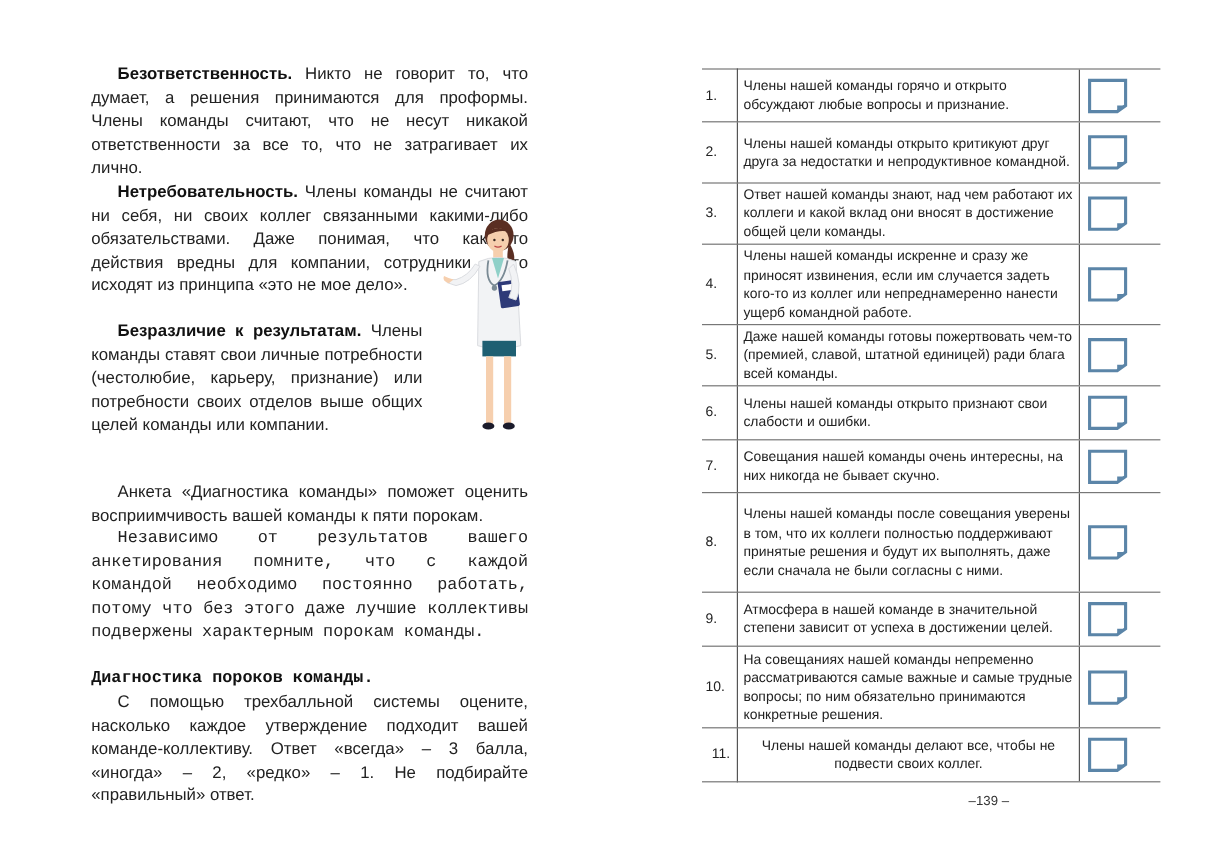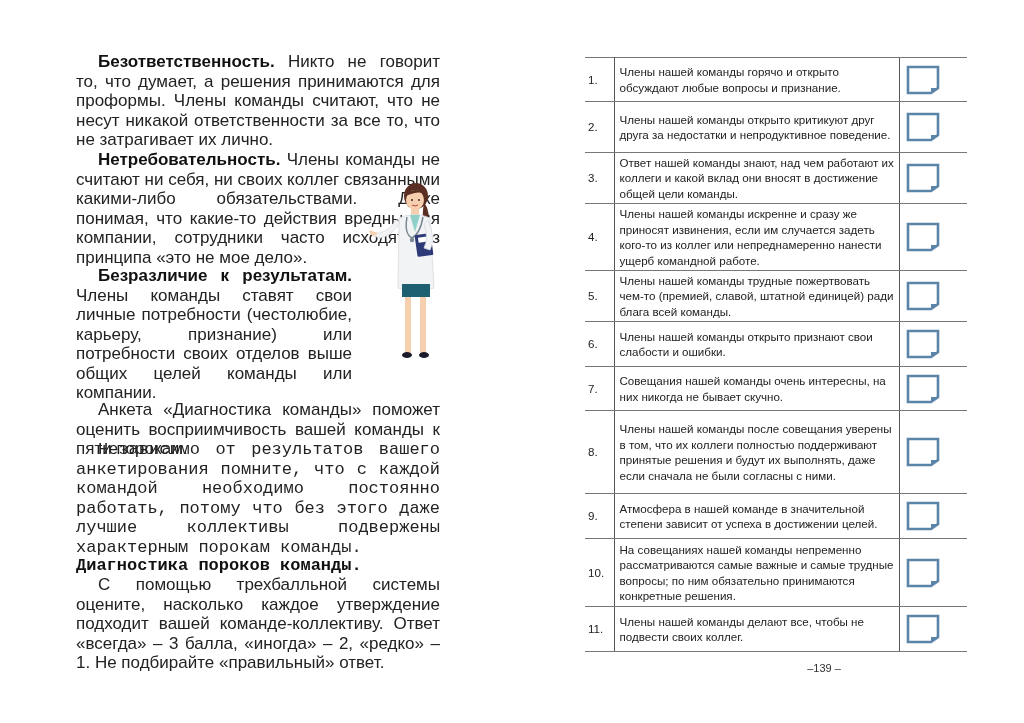--- a/index.html
+++ b/index.html
@@ -2,21 +2,21 @@
 <html><head>
 <meta charset="utf-8">
 <style>
   html, body { margin:0; padding:0; background:#ffffff; }
   body { width:1024px; height:723px; position:relative; overflow:hidden;
          font-family:"Liberation Sans", "DejaVu Sans", sans-serif; color:#222; }
   .page { position:absolute; top:0; height:723px; }
   .left-page { left:0; width:512px; }
   .right-page { left:512px; width:512px; }
 
-  .para { position:absolute; left:76px; width:364px; font-size:17px; line-height:19.5px;
+  .para { position:absolute; left:76px; width:364px; font-size:14px; line-height:19.5px;
           text-align:justify; margin:0; }
   .para b { font-weight:bold; color:#111; }
   .para.narrow { width:276px; }
 
   .p1 { top:52px; }
   .p2 { top:150px; }
   .p3 { top:266px; }
   .p4 { top:402px; }
   .p5 { top:440px; }
   .p6 { top:556px; }
@@ -102,21 +102,21 @@
           <td class="text">Члены нашей команды горячо и открыто обсуждают любые вопросы и признание.</td>
           <td class="box">
             <svg class="cbox" viewBox="0 0 34 30">
               <path d="M2 2 H32 V23 L25 28 H2 Z" fill="#ffffff" stroke="#5b85a8" stroke-width="2.6" stroke-linejoin="miter"></path>
               <path d="M25 28 L25 23 L32 23 Z" fill="#5b85a8"></path>
             </svg>
           </td>
         </tr>
         <tr style="height: 51px;">
           <td class="num">2.</td>
-          <td class="text">Члены нашей команды открыто критикуют друг друга за недостатки и непродуктивное поведение.</td>
+          <td class="text">Члены нашей команды открыто критикуют друг друга за недостатки и непродуктивное командной.</td>
           <td class="box">
             <svg class="cbox" viewBox="0 0 34 30">
               <path d="M2 2 H32 V23 L25 28 H2 Z" fill="#ffffff" stroke="#5b85a8" stroke-width="2.6" stroke-linejoin="miter"></path>
               <path d="M25 28 L25 23 L32 23 Z" fill="#5b85a8"></path>
             </svg>
           </td>
         </tr>
         <tr style="height: 51px;">
           <td class="num">3.</td>
           <td class="text">Ответ нашей команды знают, над чем работают их коллеги и какой вклад они вносят в достижение общей цели команды.</td>
@@ -132,21 +132,21 @@
           <td class="text">Члены нашей команды искренне и сразу же приносят извинения, если им случается задеть кого-то из коллег или непреднамеренно нанести ущерб командной работе.</td>
           <td class="box">
             <svg class="cbox" viewBox="0 0 34 30">
               <path d="M2 2 H32 V23 L25 28 H2 Z" fill="#ffffff" stroke="#5b85a8" stroke-width="2.6" stroke-linejoin="miter"></path>
               <path d="M25 28 L25 23 L32 23 Z" fill="#5b85a8"></path>
             </svg>
           </td>
         </tr>
         <tr style="height: 51px;">
           <td class="num">5.</td>
-          <td class="text">Члены нашей команды трудные пожертвовать чем-то (премией, славой, штатной единицей) ради блага всей команды.</td>
+          <td class="text">Даже нашей команды готовы пожертвовать чем-то (премией, славой, штатной единицей) ради блага всей команды.</td>
           <td class="box">
             <svg class="cbox" viewBox="0 0 34 30">
               <path d="M2 2 H32 V23 L25 28 H2 Z" fill="#ffffff" stroke="#5b85a8" stroke-width="2.6" stroke-linejoin="miter"></path>
               <path d="M25 28 L25 23 L32 23 Z" fill="#5b85a8"></path>
             </svg>
           </td>
         </tr>
         <tr style="height: 45px;">
           <td class="num">6.</td>
           <td class="text">Члены нашей команды открыто признают свои слабости и ошибки.</td>
@@ -190,21 +190,21 @@
         <tr style="height: 68px;">
           <td class="num">10.</td>
           <td class="text">На совещаниях нашей команды непременно рассматриваются самые важные и самые трудные вопросы; по ним обязательно принимаются конкретные решения.</td>
           <td class="box">
             <svg class="cbox" viewBox="0 0 34 30">
               <path d="M2 2 H32 V23 L25 28 H2 Z" fill="#ffffff" stroke="#5b85a8" stroke-width="2.6" stroke-linejoin="miter"></path>
               <path d="M25 28 L25 23 L32 23 Z" fill="#5b85a8"></path>
             </svg>
           </td>
         </tr>
-        <tr style="height: 45px;">
+        <tr style="height: 45px; text-align: center;">
           <td class="num">11.</td>
           <td class="text">Члены нашей команды делают все, чтобы не подвести своих коллег.</td>
           <td class="box">
             <svg class="cbox" viewBox="0 0 34 30">
               <path d="M2 2 H32 V23 L25 28 H2 Z" fill="#ffffff" stroke="#5b85a8" stroke-width="2.6" stroke-linejoin="miter"></path>
               <path d="M25 28 L25 23 L32 23 Z" fill="#5b85a8"></path>
             </svg>
           </td>
         </tr>
       </tbody>

